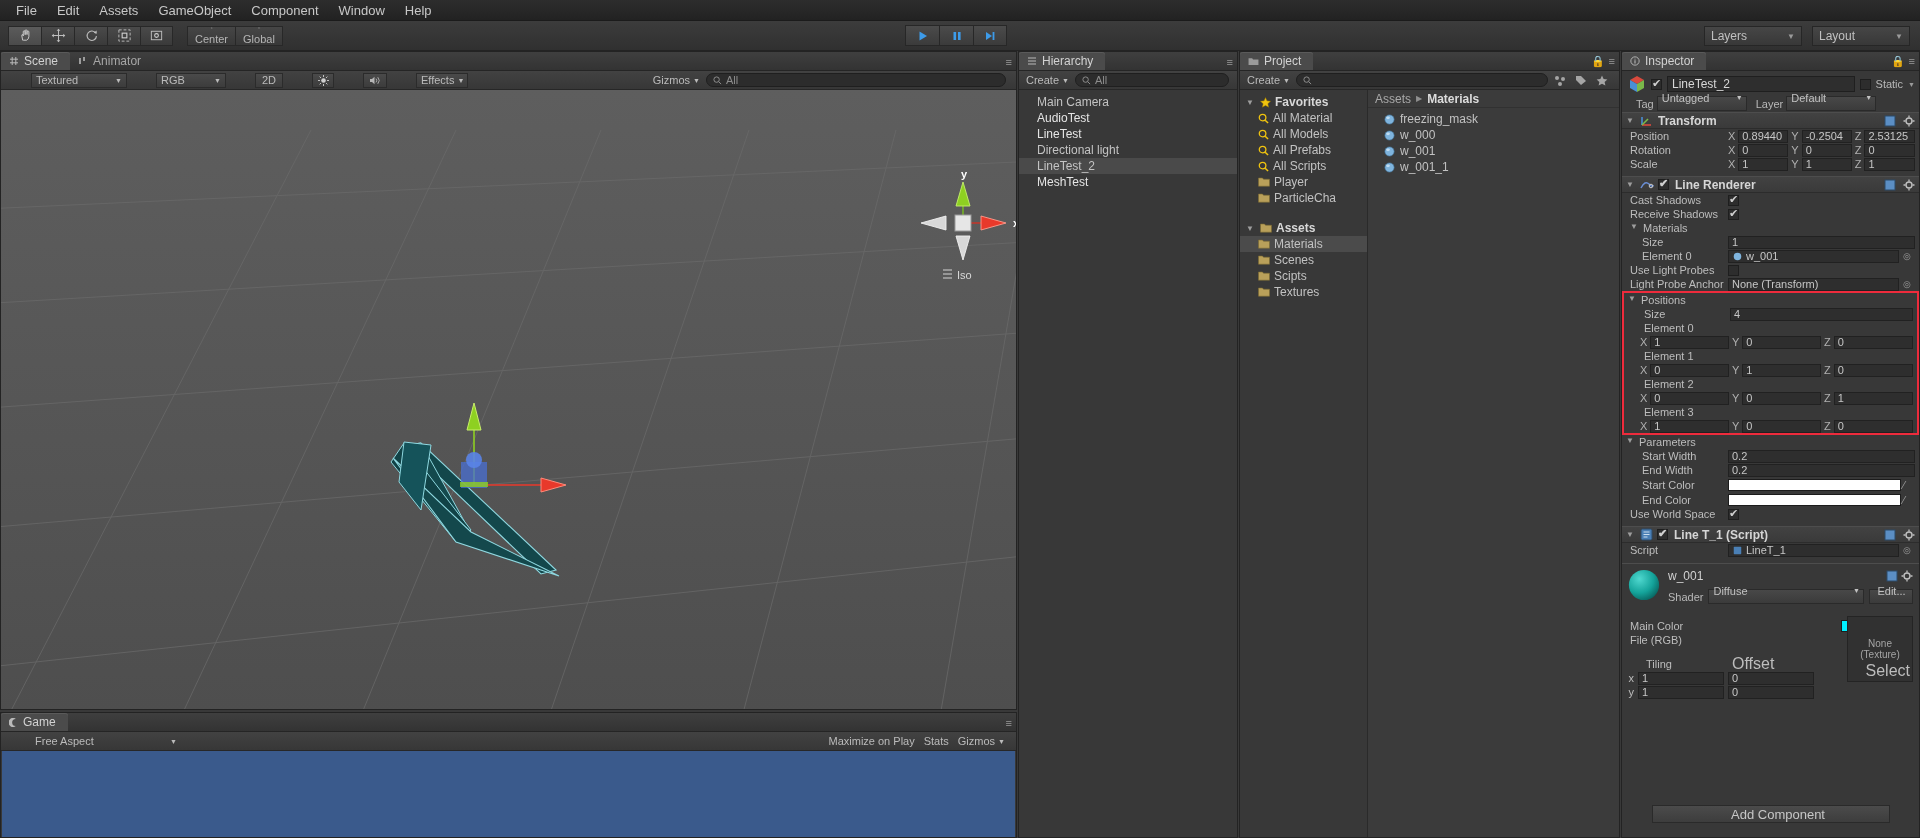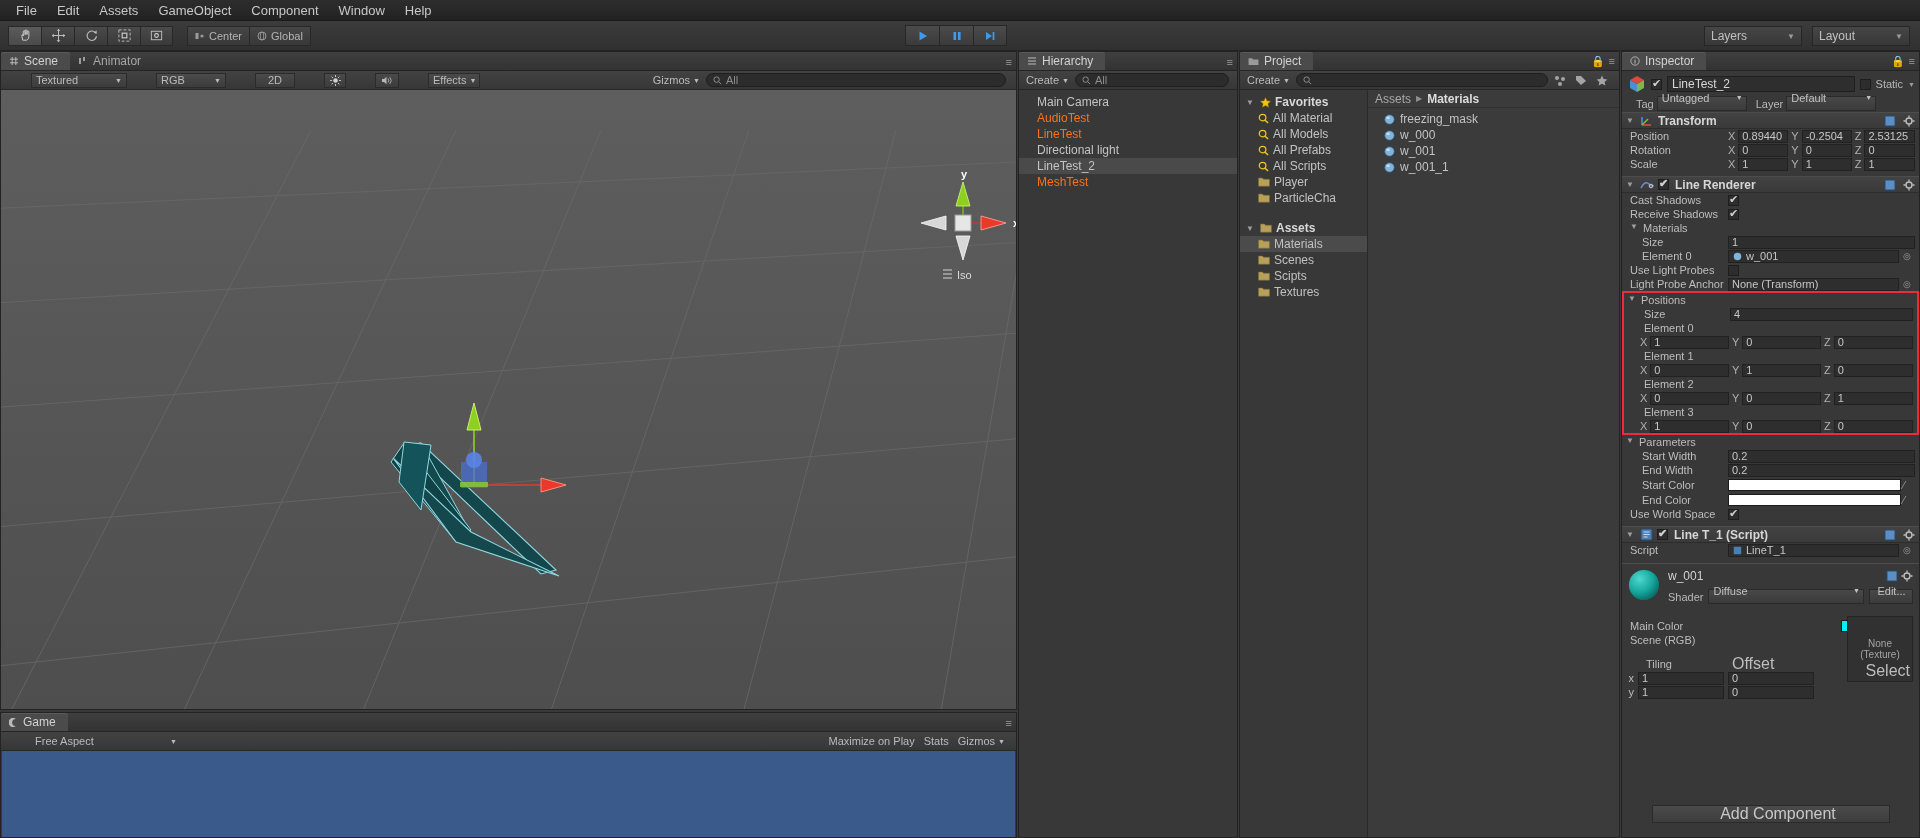--- a/index.html
+++ b/index.html
@@ -25,21 +25,21 @@
   .tgroup { display:flex; margin-left:8px; }
   .tbtn { width:33px; height:20px; background:linear-gradient(#4a4a4a,#3a3a3a);
     border:1px solid #282828; border-right:none; display:flex; align-items:center;
     justify-content:center; }
   .tbtn:last-child { border-right:1px solid #282828; }
   .tbtn.sel { background:linear-gradient(#5b5b5b,#4b4b4b); }
   .tbtn svg { display:block; }
   .pivotgroup { display:flex; margin-left:14px; }
   .pbtn { height:20px; background:linear-gradient(#464646,#383838); border:1px solid #282828;
     border-right:none; display:flex; align-items:center; padding:0 7px; gap:4px;
-    font-size:11px; color:#b5b5b5; }
+    font-size:11px; color:#b5b5b5;flex-direction:column; }
   .pbtn:last-child { border-right:1px solid #282828; }
   .playgroup { position:absolute; left:905px; top:4px; display:flex; }
   .playbtn { width:34px; height:21px; background:linear-gradient(#4b4b4b,#3b3b3b);
     border:1px solid #272727; border-right:none; display:flex; align-items:center;
     justify-content:center; }
   .playbtn:last-child { border-right:1px solid #272727; }
   .rightgroup { position:absolute; right:10px; top:5px; display:flex; gap:10px; }
   .dd { height:20px; background:linear-gradient(#464646,#383838); border:1px solid #262626;
     display:flex; align-items:center; justify-content:space-between; padding:0 6px;
     font-size:12px; color:#c0c0c0; }
@@ -71,21 +71,21 @@
   .scene-canvas { position:absolute; inset:0; }
 
   
   #game-panel { left:0; top:712px; width:1017px; height:126px; }
   .gameview { position:absolute; left:1px; top:38px; right:1px; bottom:0; background:#3a5a8c; }
 
   
   #hierarchy-panel { left:1018px; top:51px; width:220px; height:787px; }
   .hrow { height:16px; display:flex; align-items:center; padding-left:18px;
     font-size:12px; color:#c3c3c3; }
-  .hrow.dim { color:#f97316;text-align:center; }
+  .hrow.dim { color:#e5e5e5;text-align:center; }
   .hrow.sel { background:#4a4a4a; }
 
   
   #project-panel { left:1239px; top:51px; width:381px; height:787px; }
   .proj-body { position:absolute; left:0; top:38px; right:0; bottom:0; display:flex; }
   .proj-left { width:128px; background:#383838; border-right:1px solid #2a2a2a;
      padding-top:4px; }
   .proj-right { flex:1; background:#3b3b3b; }
   .prow { height:16px; display:flex; align-items:center; gap:4px; font-size:12px;
      color:#c2c2c2; padding-left:6px; white-space:nowrap; overflow:hidden; }
@@ -126,21 +126,21 @@
   .cb { width:11px; height:11px; background:#2d2d2d; border:1px solid #1e1e1e;
     position:relative; }
   .cb.on:after { content:"✔"; position:absolute; left:0px; top:-3px; font-size:11px;
     color:#cfcfcf; }
   .foldout { font-size:8px; color:#9d9d9d; width:10px; display:inline-block; }
   .swatch { flex:1; height:12px; border:1px solid #1c1c1c; margin-right:2px; }
   .eyedrop { width:12px; color:#9b9b9b; font-size:11px; margin-right:4px; }
   .positions-box { border:2px solid #ee2b3c; }
   .addcomp { position:absolute; left:30px; bottom:14px; width:238px; height:18px;
     background:linear-gradient(#4b4b4b,#3d3d3d); border:1px solid #2a2a2a;
-    display:flex; align-items:center; justify-content:center; font-size:16px;
+    display:flex; align-items:center; justify-content:center; font-size:13px;
     color:#c7c7c7;padding-left:14px; }
   .texbox { position:absolute; right:6px; width:66px; height:66px; background:#313131;
     border:1px solid #242424; display:flex; flex-direction:column; align-items:center;
     justify-content:center; font-size:10px; color:#a5a5a5; text-align:center; }
   .texsel { position:absolute; right:2px; bottom:1px; font-size:16px; color:#bdbdbd; }
 </style>
 </head>
 <body>
 
 <div class="app">
@@ -255,21 +255,21 @@
     </div>
     <div class="subbar">
       <div class="sb-item" style="width:96px; justify-content:space-between">
         <span>Textured</span>
         <span style="font-size:7px">▼</span>
       </div>
       <div class="sb-item" style="width:70px; justify-content:space-between">
         <span>RGB</span>
         <span style="font-size:7px">▼</span>
       </div>
-      <div class="sb-item" style="width:40px; justify-content:center">
+      <div class="sb-item" style="width:28px; justify-content:center">
         <span>2D</span>
       </div>
       <div class="sb-item" style="width:22px; justify-content:center">
         <svg width="11" height="11" viewBox="0 0 11 11">
           <circle cx="5.5" cy="5.5" r="2.3" fill="#cfcfcf"></circle>
           <path d="M5.5 0v2M5.5 9v2M0 5.5h2M9 5.5h2M1.6 1.6l1.4 1.4M8 8l1.4 1.4M9.4 1.6L8 3M3 8l-1.4 1.4" stroke="#cfcfcf" stroke-width="0.9"></path>
         </svg>
       </div>
       <div class="sb-item" style="width:24px; justify-content:center">
         <svg width="12" height="11" viewBox="0 0 12 11">
@@ -954,21 +954,21 @@
           </div>
         </div>
 
         <div class="r" style="margin-top:14px; height:15px">
           <div class="lbl">Main Color</div>
           <div style="flex:1"></div>
           <div style="width:62px; height:12px; background:#00f0ff; border:1px solid #1c1c1c"></div>
           <span class="eyedrop">⁄</span>
         </div>
         <div class="r">
-          <div class="lbl">Scene (RGB)</div>
+          <div class="lbl">File (RGB)</div>
         </div>
         <div class="r" style="margin-top:10px">
           <div style="width:24px"></div>
           <div style="width:86px; font-size:11px">Tiling</div>
           <div style="width:86px; font-size:16px">Offset</div>
         </div>
         <div class="r">
           <div style="width:16px; text-align:right; padding-right:4px; font-size:11px">x</div>
           <div class="fld" style="max-width:86px">1</div>
           <div class="fld" style="max-width:86px">0</div>

